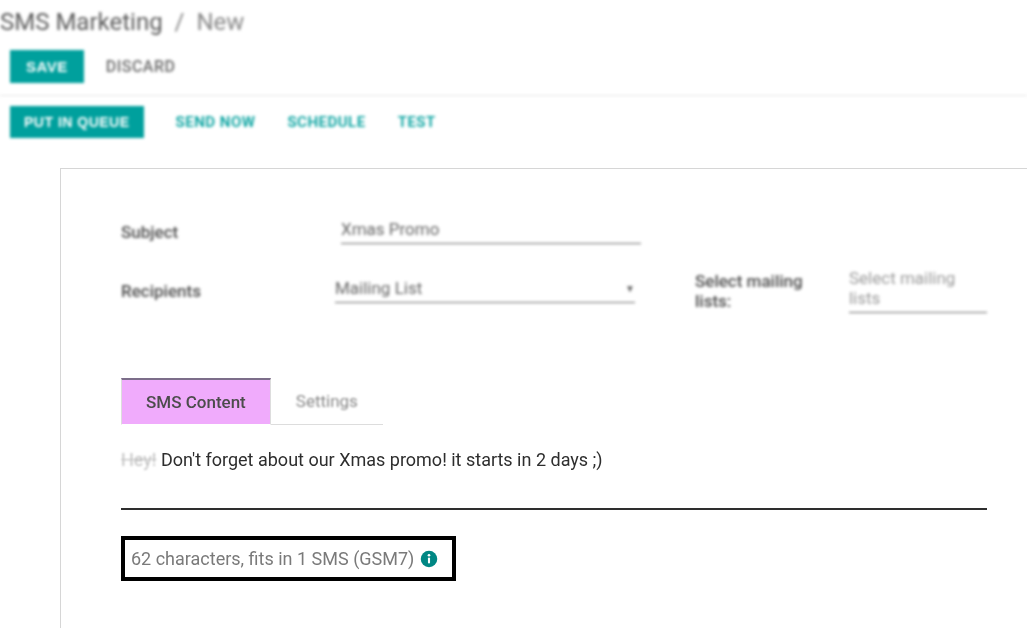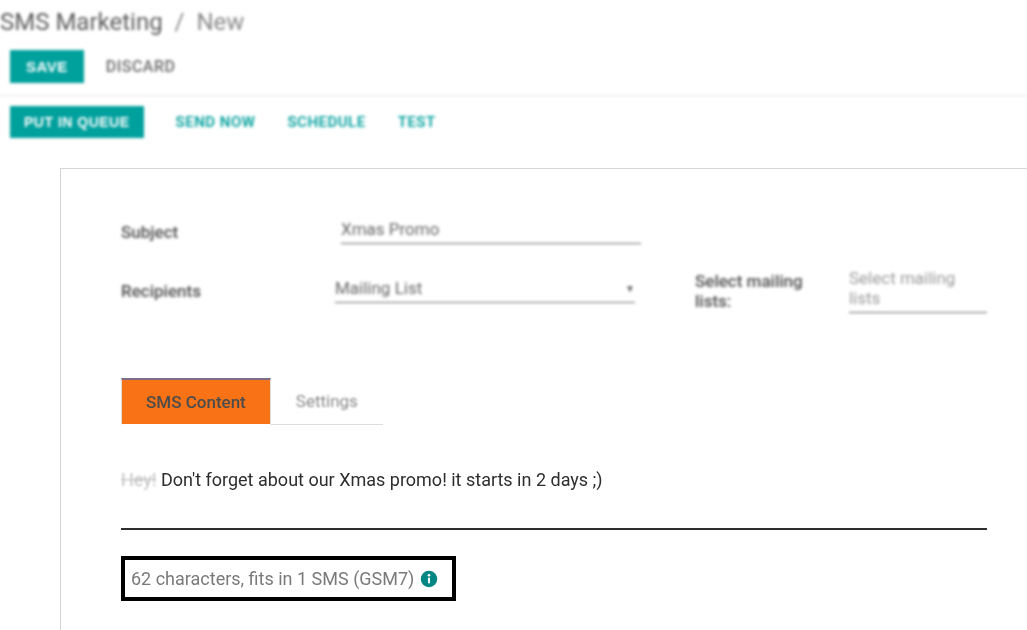--- a/index.html
+++ b/index.html
@@ -134,28 +134,28 @@
     border-bottom: none;
     position: relative;
     top: 1px;
   }
   .tab.active {
     color: #4c4c4c;
     font-weight: 500;
     border: 1px solid #ddd;
     border-top: 2px solid #7c6d8a;
     border-bottom: 1px solid #fff;
-    background: #f97316;
+    background: #f0abfc;
   }
   .tab.inactive {
     color: #8a8a8a;
     filter: blur(1.2px);
   }
   .sms-body {
-    margin-top: 44px;
+    margin-top: 24px;
     font-size: 18px;
     color: #2e2e2e;
   }
   .sms-body .ghost { color: #bfbfbf; text-decoration: line-through; filter: blur(0.8px); }
   .sms-underline {
     border-bottom: 2px solid #2e2e2e;
     margin-top: 38px;
     width: 100%;
   }
   .sms-counter {

